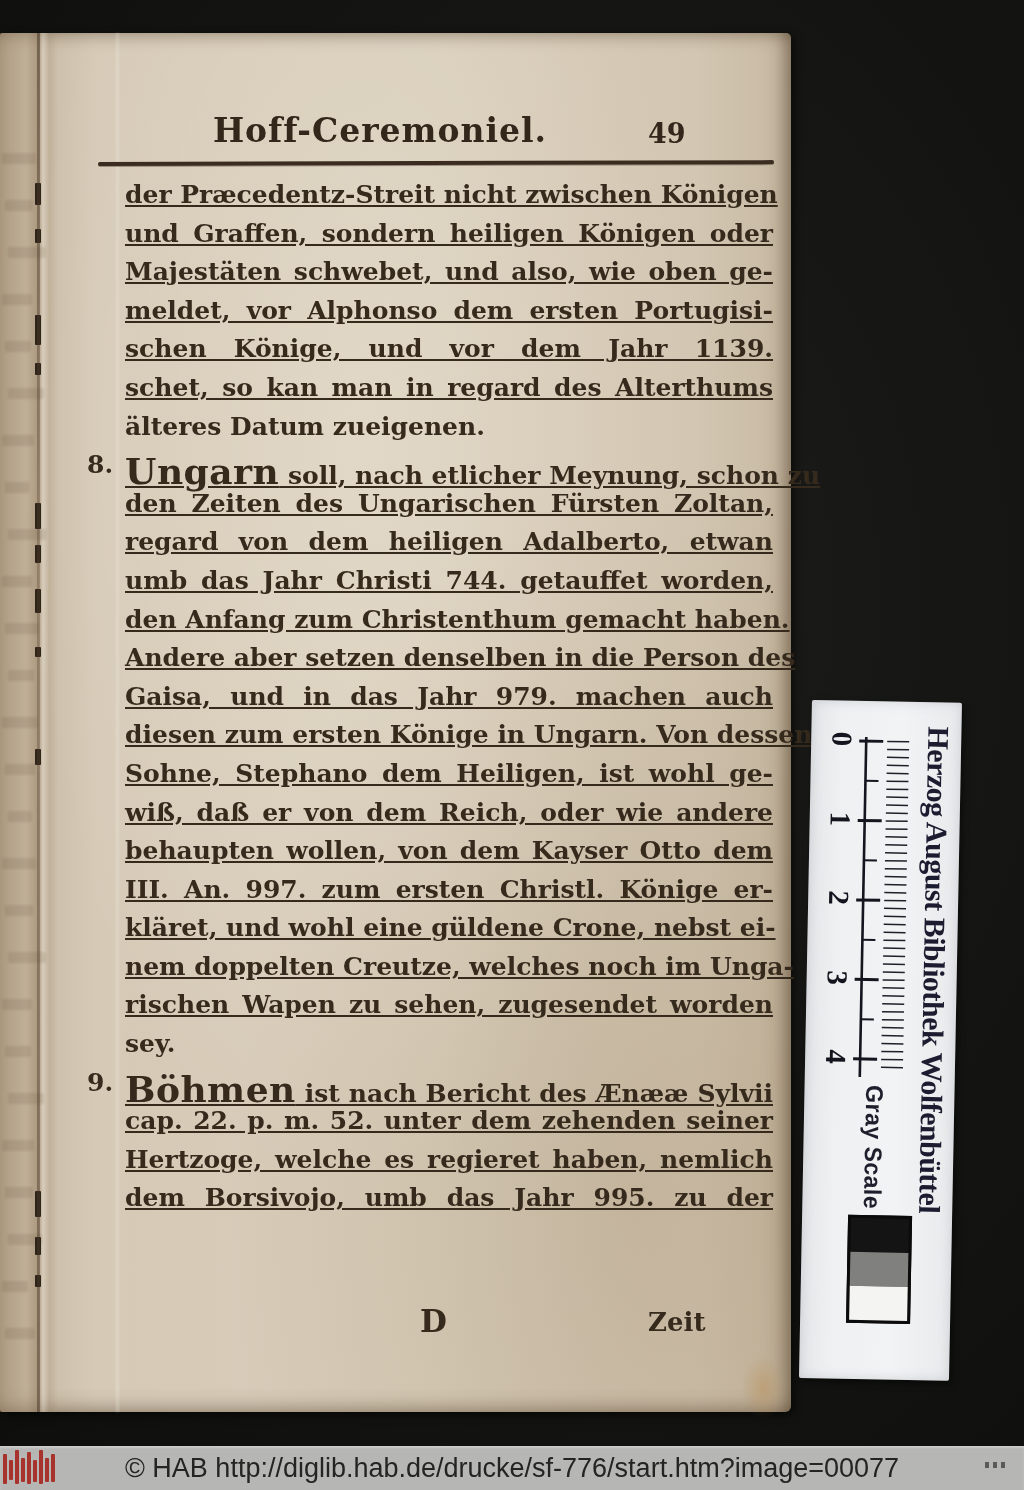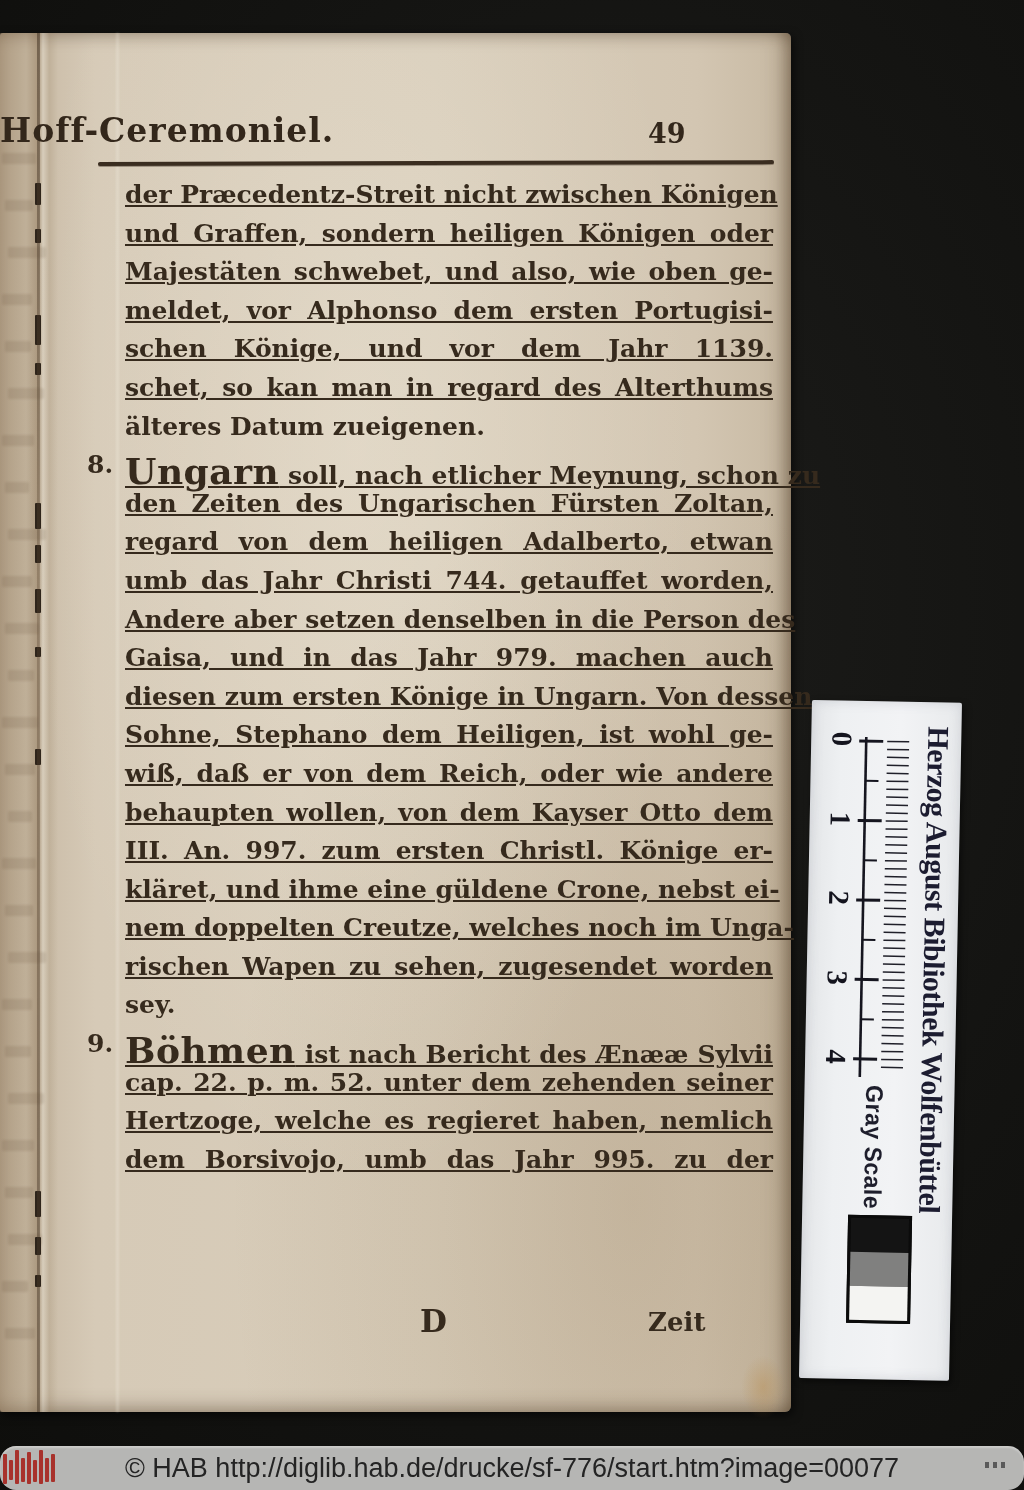--- a/index.html
+++ b/index.html
@@ -21,21 +21,21 @@
   .gutter{position:absolute;left:0;top:0;width:58px;height:100%;
         background:linear-gradient(90deg, rgba(150,125,95,.45) 0%, rgba(170,150,120,.28) 45%, rgba(140,115,85,.5) 66%, rgba(255,255,245,.25) 74%, rgba(150,130,100,.22) 85%, rgba(150,130,100,0) 100%);}
   .gutterline{position:absolute;left:37px;top:0;width:3px;height:100%;
         background:linear-gradient(180deg, rgba(70,55,40,.55), rgba(90,70,50,.30) 40%, rgba(70,55,40,.5));filter:blur(.4px);}
   .bleedrow{position:absolute;border-radius:2px;filter:blur(1.1px);}
   .inkmark{position:absolute;background:#2e241a;border-radius:1px;filter:blur(.4px);}
   .crease{position:absolute;left:116px;top:0;width:3px;height:100%;background:rgba(255,255,248,.22);filter:blur(1px);}
   .stain{position:absolute;right:6px;top:1322px;width:44px;height:64px;border-radius:50%;
          background:radial-gradient(ellipse, rgba(180,130,60,.35), rgba(180,130,60,0) 70%);}
   
-  .title{position:absolute;left:0;top:78px;width:760px;text-align:left;
+  .title{position:absolute;left:0;top:78px;width:760px;text-align:center;
          font:bold 33px "DejaVu Serif",serif;color:#33271b;letter-spacing:1px;}
   .pageno{position:absolute;left:648px;top:85px;font:bold 27px "DejaVu Serif",serif;color:#33271b;}
   .rule{position:absolute;left:98px;top:128px;width:676px;height:4px;background:#3a2d20;
         border-radius:2px;transform:rotate(-.15deg);box-shadow:0 1px 0 rgba(58,45,32,.4);}
   .textblock{position:absolute;left:125px;top:147px;width:648px;}
   .bline{position:relative;height:38.6px;line-height:38.6px;white-space:nowrap;
          font:bold 25px "DejaVu Serif",serif;color:#362a1d;text-align:left;}
   .bline.j{text-align:justify;text-align-last:justify;text-decoration:underline;}
   .bline .num{position:absolute;left:-38px;}
   .bline .lead{font-size:36px;letter-spacing:.5px;}
@@ -50,21 +50,21 @@
   .rdigit{position:absolute;left:14px;writing-mode:vertical-rl;text-orientation:mixed;
           font:bold 29px "Liberation Serif",serif;color:#14141e;}
   .liblabel{position:absolute;left:110px;top:24px;height:640px;writing-mode:vertical-rl;text-orientation:mixed;
           font:bold 30px "Liberation Serif",serif;color:#1c1c30;letter-spacing:-.5px;white-space:nowrap;}
   .gslabel{position:absolute;left:56px;top:384px;writing-mode:vertical-rl;text-orientation:mixed;
           font:bold 23px "Liberation Sans",sans-serif;color:#1e1e2c;letter-spacing:.5px;transform:scaleX(1.05);}
   .patches{position:absolute;left:46px;top:514px;width:58px;border:3px solid #0b0b0b;background:#0b0b0b;}
   .patch{width:100%;height:34px;}
   
   .footerbar{position:absolute;left:0;top:1446px;width:1024px;height:44px;background:#b6b6b4;
-             box-shadow:inset 0 2px 2px rgba(255,255,255,.3);border-radius:16px;}
+             box-shadow:inset 0 2px 2px rgba(255,255,255,.3);}
   .footertext{position:absolute;left:0;top:0;width:100%;height:44px;line-height:44px;text-align:center;
              font-family:"Liberation Sans",sans-serif;font-size:27px;color:#242424;}
   .redmark{position:absolute;left:3px;top:4px;width:52px;height:38px;}
   .redbar{position:absolute;background:#a8322c;border-radius:1px;}
   .tinymark{position:absolute;left:985px;top:15px;width:26px;height:8px;}
   .tinydot{position:absolute;top:1px;width:4px;height:6px;background:#4a4a4a;opacity:.85;}
 </style>
 </head>
 <body>
 
@@ -123,28 +123,29 @@
         <div class="bline j"><span>und Graffen, sondern heiligen Königen oder</span></div>
         <div class="bline j"><span>Majestäten schwebet, und also, wie oben ge-</span></div>
         <div class="bline j"><span>meldet, vor Alphonso dem ersten Portugisi-</span></div>
         <div class="bline j"><span>schen Könige, und vor dem Jahr 1139.</span></div>
         <div class="bline j"><span>schet, so kan man in regard des Alterthums</span></div>
         <div class="bline"><span>älteres Datum zueigenen.</span></div>
         <div class="bline j"><span class="num">8.</span><span class="lead">Ungarn</span><span> soll, nach etlicher Meynung, schon zu</span></div>
         <div class="bline j"><span>den Zeiten des Ungarischen Fürsten Zoltan,</span></div>
         <div class="bline j"><span>regard von dem heiligen Adalberto, etwan</span></div>
         <div class="bline j"><span>umb das Jahr Christi 744. getauffet worden,</span></div>
+        <div class="bline j"><span>den Anfang zum Christenthum gemacht haben.</span></div>
         <div class="bline j"><span>Andere aber setzen denselben in die Person des</span></div>
         <div class="bline j"><span>Gaisa, und in das Jahr 979. machen auch</span></div>
         <div class="bline j"><span>diesen zum ersten Könige in Ungarn. Von dessen</span></div>
         <div class="bline j"><span>Sohne, Stephano dem Heiligen, ist wohl ge-</span></div>
         <div class="bline j"><span>wiß, daß er von dem Reich, oder wie andere</span></div>
         <div class="bline j"><span>behaupten wollen, von dem Kayser Otto dem</span></div>
         <div class="bline j"><span>III. An. 997. zum ersten Christl. Könige er-</span></div>
-        <div class="bline j"><span>kläret, und ihme eine güldene Crone, nebst ei-</span></div>
+        <div class="bline j"><span>kläret, und wohl eine güldene Crone, nebst ei-</span></div>
         <div class="bline j"><span>nem doppelten Creutze, welches noch im Unga-</span></div>
         <div class="bline j"><span>rischen Wapen zu sehen, zugesendet worden</span></div>
         <div class="bline"><span>sey.</span></div>
         <div class="bline j"><span class="num">9.</span><span class="lead">Böhmen</span><span> ist nach Bericht des Ænææ Sylvii</span></div>
         <div class="bline j"><span>cap. 22. p. m. 52. unter dem zehenden seiner</span></div>
         <div class="bline j"><span>Hertzoge, welche es regieret haben, nemlich</span></div>
         <div class="bline j"><span>dem Borsivojo, umb das Jahr 995. zu der</span></div>
       </div>
 
     <div class="sig">D</div>

